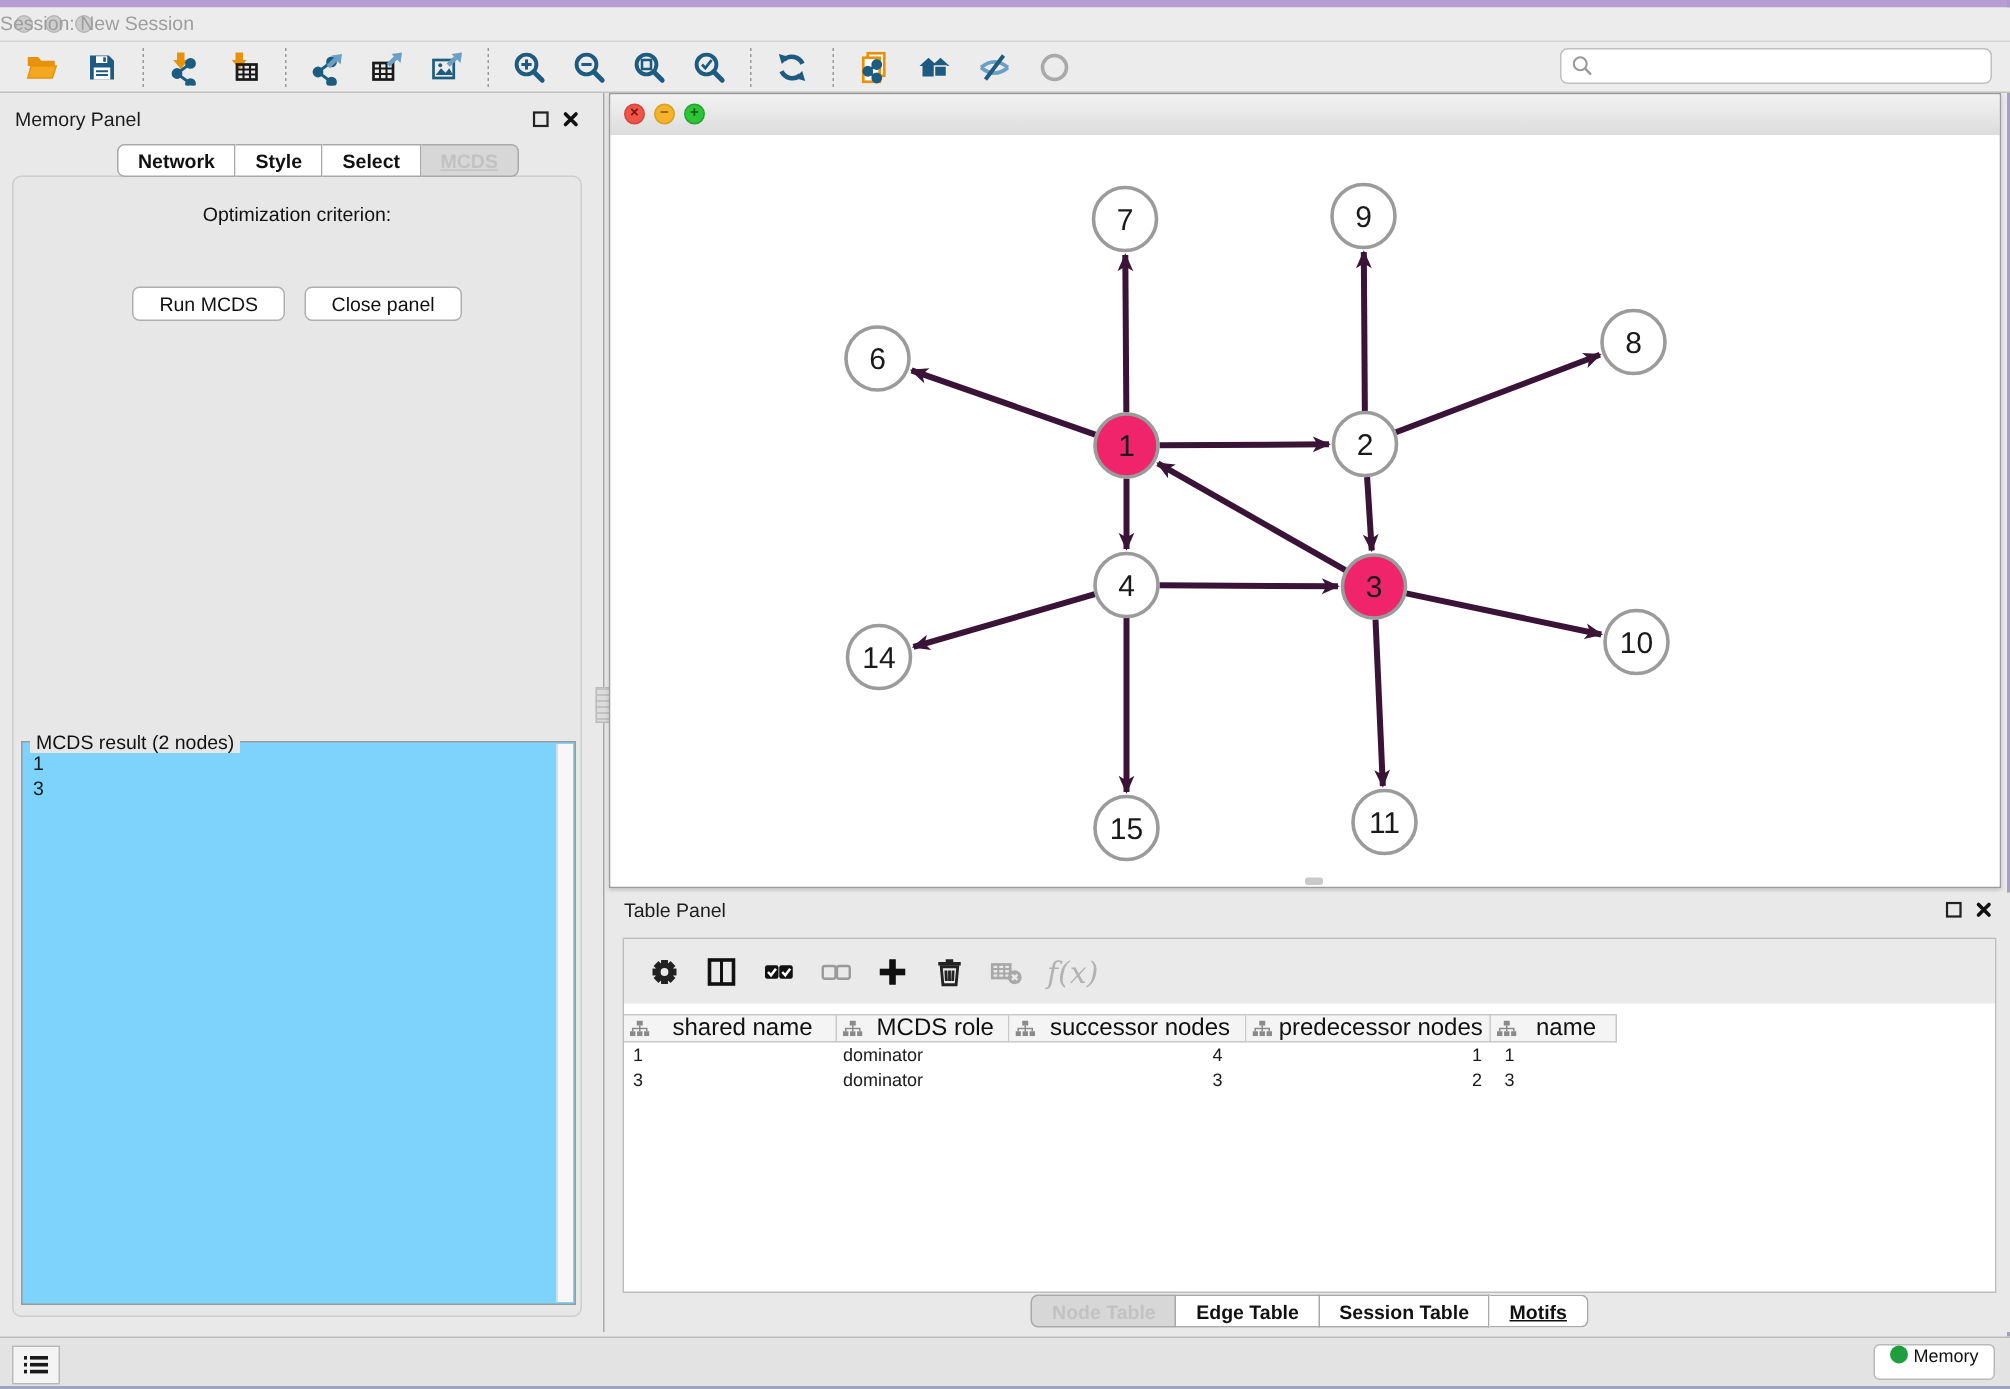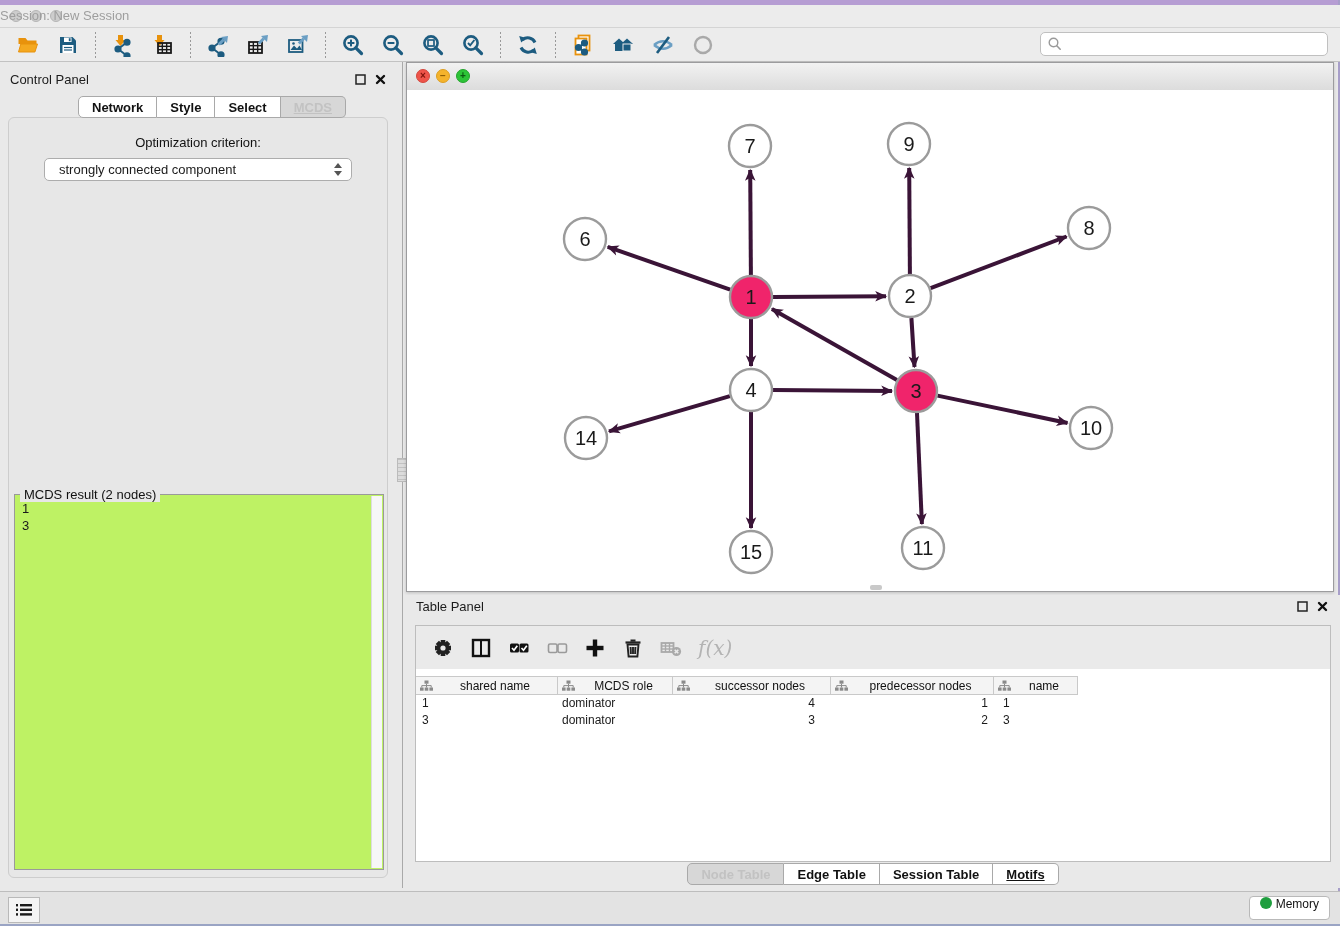--- a/index.html
+++ b/index.html
@@ -37,21 +37,21 @@
   .seg.selected{background:#d7d7d7;color:#c2c2c2;}
   .cp-body{position:absolute;left:8px;right:8px;top:49px;bottom:10px;background:#e7e7e7;
            border:1px solid #cdcdcd;border-radius:6px;}
   .opt-label{position:absolute;top:67px;left:0;right:0;text-align:center;font-size:13px;color:#111;}
   .dropdown{position:absolute;top:90px;left:44px;width:308px;height:23px;background:#fff;border:1px solid #adadad;
             border-radius:5px;display:flex;align-items:center;box-sizing:border-box;padding-left:14px;font-size:13px;}
   .dd-chevrons{position:absolute;right:9px;top:4px;display:flex;flex-direction:column;gap:3px;}
   .cp-buttons{position:absolute;top:123px;left:0;right:0;display:flex;justify-content:center;gap:13px;}
   .mac-btn{height:23px;padding:0 17px;background:#fff;border:1px solid #b0b0b0;border-radius:5px;
            font-size:13px;color:#111;font-family:inherit;}
-  .result-box{position:absolute;left:14px;right:12px;top:426px;bottom:18px;background:#bef264;border:1px solid #9a9a9a;text-align:center;}
+  .result-box{position:absolute;left:14px;right:12px;top:426px;bottom:18px;background:#7dd3fc;border:1px solid #9a9a9a;text-align:center;}
   .result-legend{position:absolute;top:-8px;left:5px;background:#e7e7e7;padding:0 4px;font-size:13px;color:#111;}
   .result-values{position:absolute;top:5px;left:7px;font-size:13px;line-height:17px;white-space:pre-line;}
   .result-scroll{position:absolute;top:1px;bottom:1px;right:1px;width:10px;background:#f7f7f7;border-left:1px solid #ddd;}
 
   
   .v-split{position:absolute;left:396px;top:62px;width:10px;bottom:38px;background:#e9e9e9;}
   .v-split .line{position:absolute;left:6px;top:0;bottom:0;width:1px;background:#a9a9a9;}
   .v-split .grip{position:absolute;left:1px;top:396px;width:8px;height:22px;background:#dcdcdc;border:1px solid #bbb;
                  background-image:repeating-linear-gradient(#c2c2c2 0 1px,transparent 1px 4px);}
 
@@ -69,21 +69,21 @@
   .net-title{position:absolute;top:6px;left:0;right:0;text-align:center;font-size:13px;color:#2c2c2c;}
   .net-canvas{position:absolute;left:0;top:27px;right:0;bottom:0;background:#fff;}
   .net-hscroll{position:absolute;bottom:1px;left:50%;width:12px;height:5px;background:#c9c9c9;border-radius:2px;}
 
   
   .table-panel{position:absolute;left:406px;top:595px;width:934px;height:293px;background:#e9e9e9;}
   .tp-box{position:absolute;left:9px;right:9px;top:30px;height:235px;background:#fff;border:1px solid #bdbdbd;}
   .tp-toolbar{position:absolute;left:0;right:0;top:0;height:43px;background:#eaeaea;display:flex;align-items:center;padding-left:8px;}
   .tp-toolbar .tb-btn{margin:0 2px;}
   .fx-label{font-family:"DejaVu Serif",serif;font-style:italic;font-size:20px;color:#b3b3b3;margin-left:8px;}
-  .grid-header{position:absolute;left:0;right:0;top:50px;height:19px;display:flex;font-size:12px;}
+  .grid-header{position:absolute;left:0;right:0;top:50px;height:19px;display:flex;font-size:16px;}
   .gh-cell{background:#f4f4f4;border-right:1px solid #c9c9c9;border-top:1px solid #c9c9c9;border-bottom:1px solid #c9c9c9;
            display:flex;align-items:center;box-sizing:border-box;}
   .gh-cell .lbl{flex:1;text-align:center;color:#111;}
   .grid-rows{position:absolute;left:0;right:0;top:69px;font-size:12px;}
   .grid-row{display:flex;height:17px;line-height:17px;}
   .gr-cell{box-sizing:border-box;overflow:hidden;}
   .tp-tabs{position:absolute;bottom:3px;left:0;right:0;display:flex;justify-content:center;}
 
   
   .status-bar{position:absolute;left:0;right:0;bottom:2px;height:32px;background:#e3e3e3;border-top:1px solid #bdbdbd;}
@@ -280,51 +280,44 @@
         <svg width="16" height="16" viewBox="0 0 16 16">
             <circle cx="6.5" cy="6.5" r="4.3" fill="none" stroke="#9a9a9a" stroke-width="1.4"></circle>
             <line x1="9.8" y1="9.8" x2="13.2" y2="13.2" stroke="#9a9a9a" stroke-width="1.6" stroke-linecap="round"></line>
           </svg>
       </span>
       <input type="text" placeholder="" style="">
     </div>
   </div>
 
   <div class="control-panel">
-    <div class="panel-header">Control Panel</div>
+    <div class="panel-header">Memory Panel</div>
     <div class="panel-icons">
       <span>
           <svg width="11" height="11" viewBox="0 0 11 11">
             <rect x="1" y="1" width="9" height="9" fill="none" stroke="#222" stroke-width="1.5"></rect>
           </svg>
         </span>
       <span>
           <svg width="11" height="11" viewBox="0 0 11 11">
             <path d="M2 2 L9 9 M9 2 L2 9" stroke="#111" stroke-width="2.4" stroke-linecap="round"></path>
           </svg>
         </span>
     </div>
     <div class="cp-tabs" id="cp-tabs">
         <div class="seg">Network</div>
         <div class="seg">Style</div>
         <div class="seg">Select</div>
         <div class="seg selected">MCDS</div>
       </div>
     <div class="cp-body"></div>
     <div class="opt-label">Optimization criterion:</div>
-    <div class="dropdown">
-      <span>strongly connected component</span>
-      <span class="dd-chevrons">
-        <svg width="8" height="5" viewBox="0 0 8 5">
-            <polygon points="0,5 4,0 8,5" fill="#555"></polygon>
-          </svg>
-        <svg width="8" height="5" viewBox="0 0 8 5">
-            <polygon points="0,0 4,5 8,0" fill="#555"></polygon>
-          </svg>
-      </span>
+    <div class="cp-buttons">
+      <button class="mac-btn">Run MCDS</button>
+      <button class="mac-btn">Close panel</button>
     </div>
     <div class="result-box">
       <div class="result-legend">MCDS result (2 nodes)</div>
       <div class="result-values" id="result-values">1
 3</div>
       <div class="result-scroll"></div>
     </div>
   </div>
 
   <div class="v-split">

